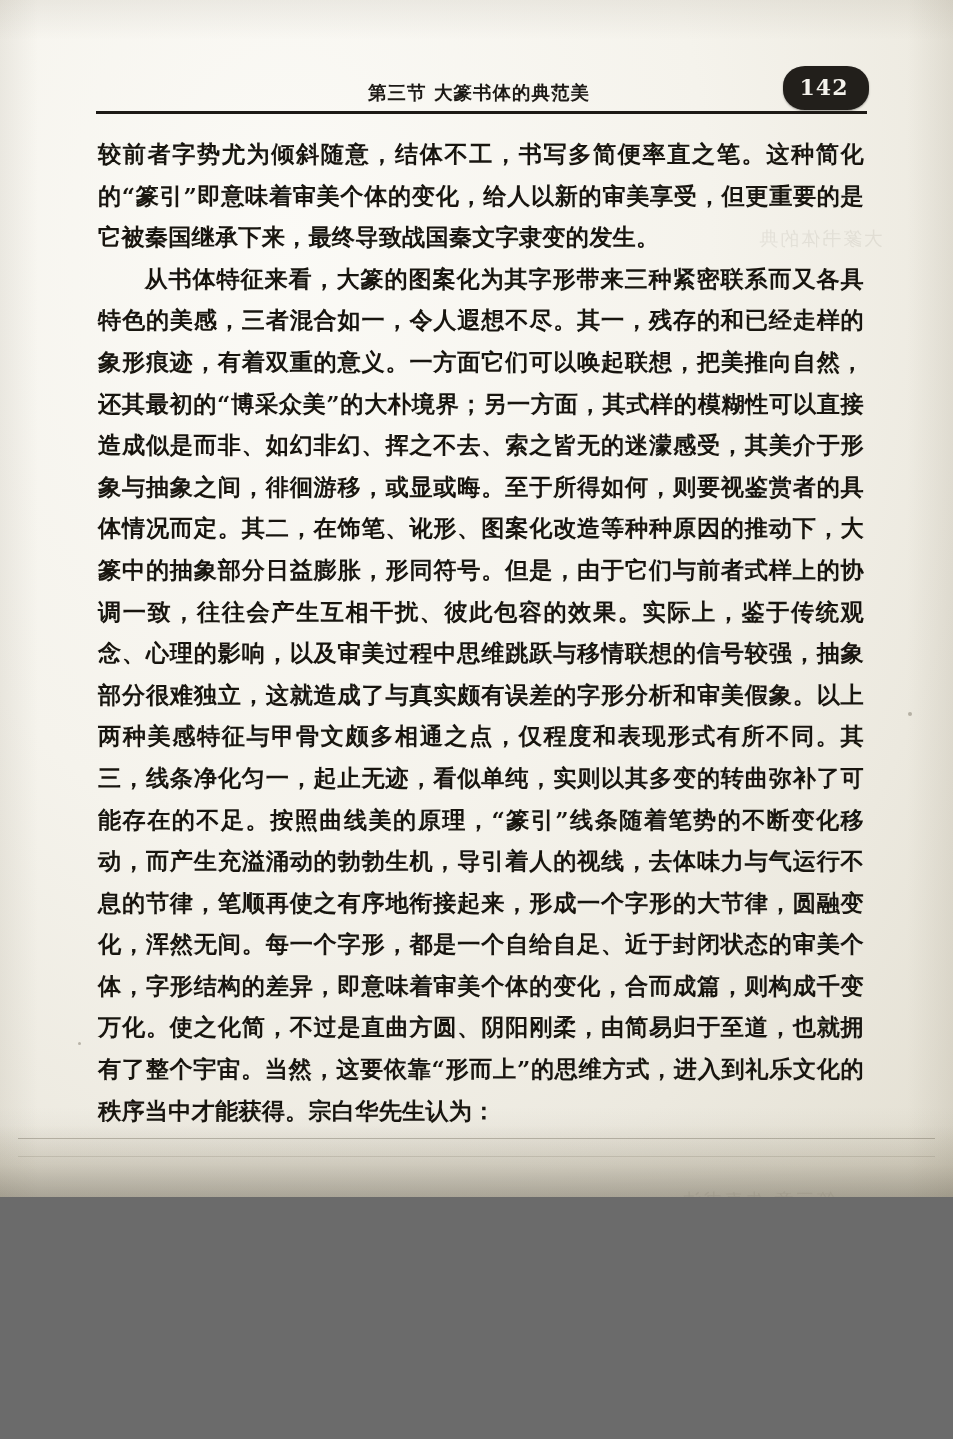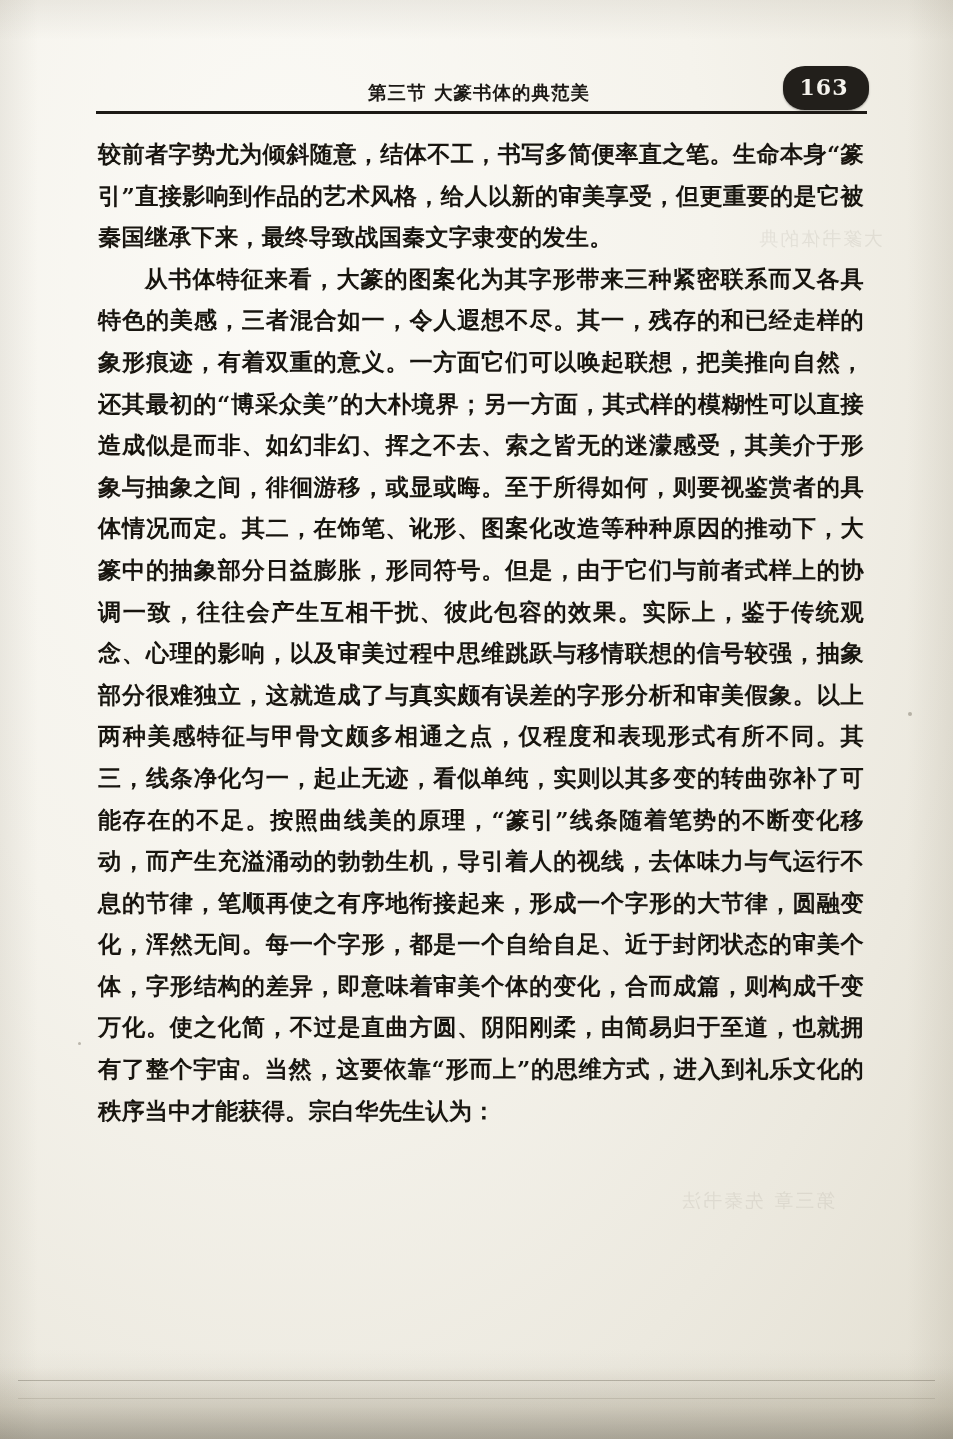--- a/index.html
+++ b/index.html
@@ -10,21 +10,21 @@
   body {
     width: 953px;
     height: 1439px;
     overflow: hidden;
     font-family: "DejaVu Serif", "Liberation Serif", serif;
   }
 
   .page {
     position: relative;
     width: 953px;
-    height: 1439px;
+    height: 1197px;
     background:
       radial-gradient(ellipse at 30% 20%, #fbfaf6 0%, #f5f3ec 45%, #ece9df 75%, #e3dfd2 100%);
     box-sizing: border-box;
     overflow: hidden;
   }
 
   
   .grain {
     position: absolute;
     inset: 0;
@@ -157,26 +157,26 @@
 <div class="page">
 
   <div class="grain"></div>
 
   <div class="bleed bleed-1">大篆书体的典</div>
   <div class="bleed bleed-2">第三章  先秦书法</div>
 
   <div class="header">
     <div class="header-title">第三节  大篆书体的典范美</div>
     <div class="page-number-blob"></div>
-    <div class="page-number">163</div>
+    <div class="page-number">142</div>
     <div class="rule"></div>
   </div>
 
   <div class="body">
-    <p class="para">较前者字势尤为倾斜随意，结体不工，书写多简便率直之笔。生命本身“篆引”直接影响到作品的艺术风格，给人以新的审美享受，但更重要的是它被秦国继承下来，最终导致战国秦文字隶变的发生。</p>
+    <p class="para">较前者字势尤为倾斜随意，结体不工，书写多简便率直之笔。这种简化的“篆引”即意味着审美个体的变化，给人以新的审美享受，但更重要的是它被秦国继承下来，最终导致战国秦文字隶变的发生。</p>
     <p class="para indent">从书体特征来看，大篆的图案化为其字形带来三种紧密联系而又各具特色的美感，三者混合如一，令人遐想不尽。其一，残存的和已经走样的象形痕迹，有着双重的意义。一方面它们可以唤起联想，把美推向自然，还其最初的“博采众美”的大朴境界；另一方面，其式样的模糊性可以直接造成似是而非、如幻非幻、挥之不去、索之皆无的迷濛感受，其美介于形象与抽象之间，徘徊游移，或显或晦。至于所得如何，则要视鉴赏者的具体情况而定。其二，在饰笔、讹形、图案化改造等种种原因的推动下，大篆中的抽象部分日益膨胀，形同符号。但是，由于它们与前者式样上的协调一致，往往会产生互相干扰、彼此包容的效果。实际上，鉴于传统观念、心理的影响，以及审美过程中思维跳跃与移情联想的信号较强，抽象部分很难独立，这就造成了与真实颇有误差的字形分析和审美假象。以上两种美感特征与甲骨文颇多相通之点，仅程度和表现形式有所不同。其三，线条净化匀一，起止无迹，看似单纯，实则以其多变的转曲弥补了可能存在的不足。按照曲线美的原理，“篆引”线条随着笔势的不断变化移动，而产生充溢涌动的勃勃生机，导引着人的视线，去体味力与气运行不息的节律，笔顺再使之有序地衔接起来，形成一个字形的大节律，圆融变化，浑然无间。每一个字形，都是一个自给自足、近于封闭状态的审美个体，字形结构的差异，即意味着审美个体的变化，合而成篇，则构成千变万化。使之化简，不过是直曲方圆、阴阳刚柔，由简易归于至道，也就拥有了整个宇宙。当然，这要依靠“形而上”的思维方式，进入到礼乐文化的秩序当中才能获得。宗白华先生认为：</p>
   </div>
 
 
   <div class="specks" style="left:908px; top:712px; width:4px; height:4px;"></div>
   <div class="specks" style="left:78px; top:1042px; width:3px; height:3px;"></div>
 
   <div class="edge-line"></div>
   <div class="edge-line two"></div>
   <div class="page-edge"></div>

